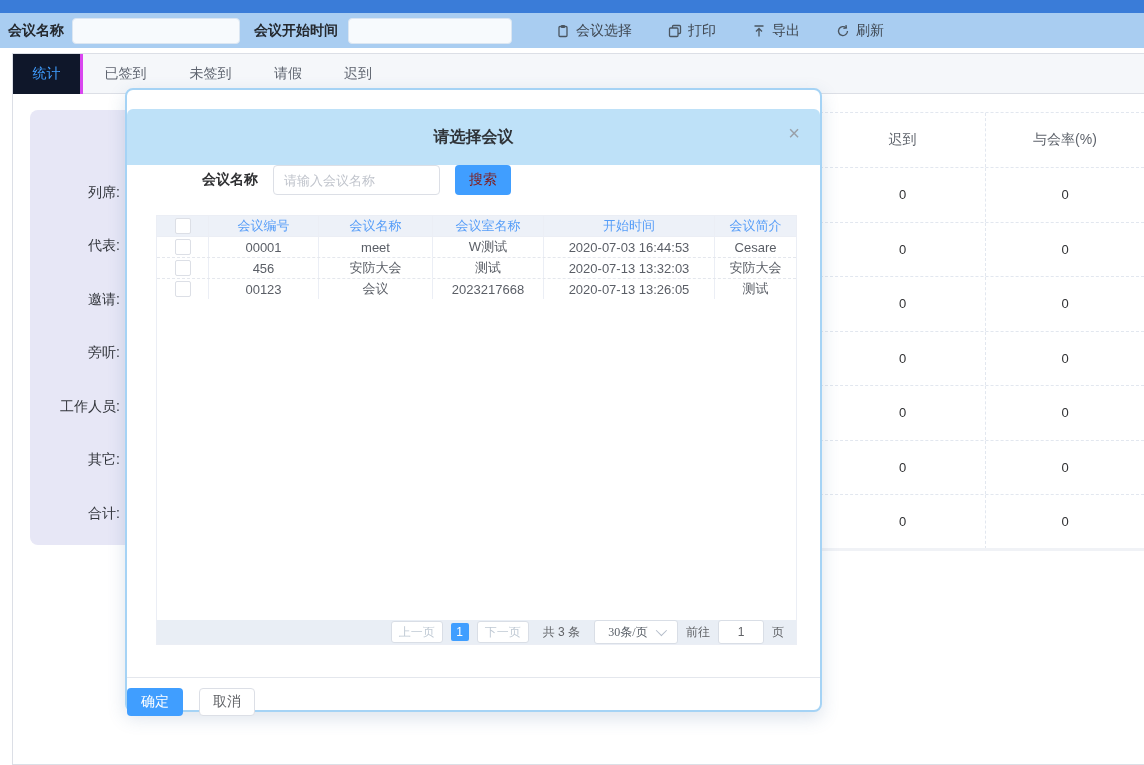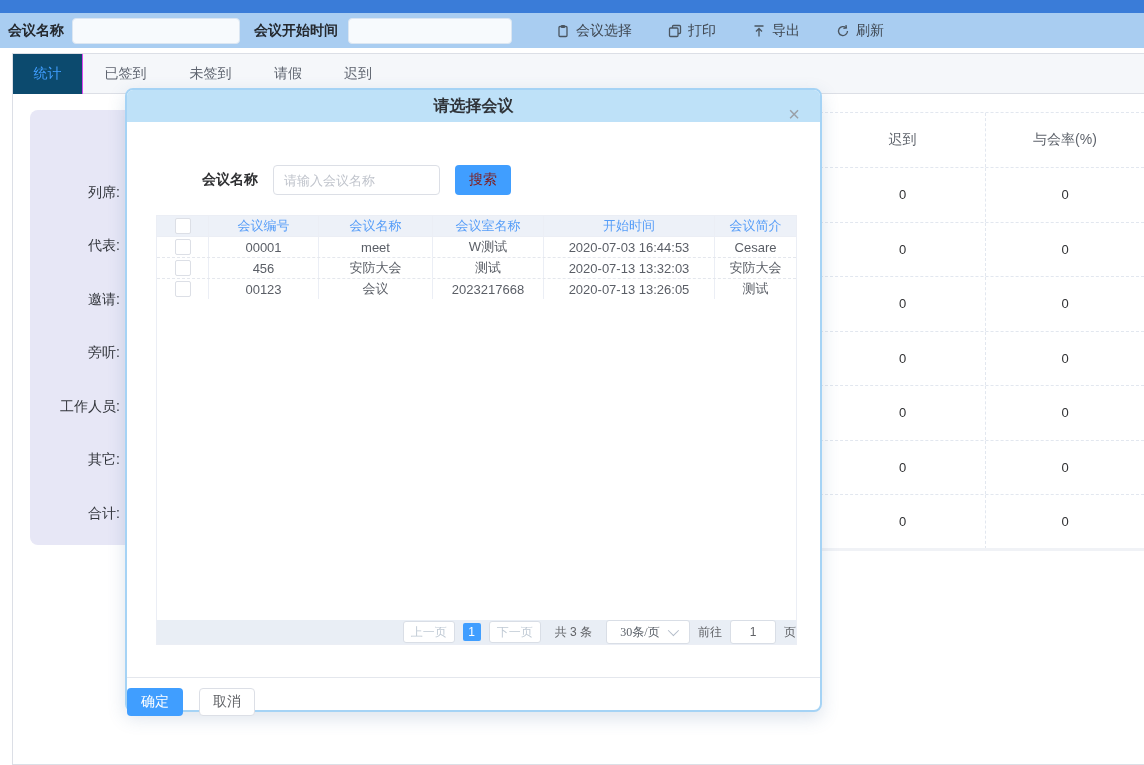--- a/index.html
+++ b/index.html
@@ -20,21 +20,21 @@
   .toolbar-actions{display:flex;align-items:center;gap:36px;margin-left:44px;}
   .tool-btn{display:flex;align-items:center;gap:6px;font-size:14px;color:#3f4751;cursor:pointer;white-space:nowrap;}
   .tool-btn svg{display:block;}
 
   
   .tabcard{position:absolute;left:12px;top:53px;width:1140px;height:712px;
            border:1px solid #dcdfe6;background:#fff;box-sizing:border-box;}
   .tabs-header{height:39px;background:#f5f7fa;border-bottom:1px solid #dcdfe6;display:flex;}
   .tab{height:40px;line-height:39px;text-align:center;font-size:14px;color:#5f6570;cursor:pointer;box-sizing:border-box;}
   .tab.t0{width:70px;}.tab.t1{width:85px;}.tab.t2{width:85px;}.tab.t3{width:70px;}.tab.t4{width:70px;}
-  .tab.active{background:#0c4a6e;color:#409eff;border-right:1px solid #d946ef;}
+  .tab.active{background:#0f172a;color:#409eff;border-right:3px solid #d946ef;}
 
   
   .stats-panel{position:absolute;left:30px;top:110px;width:500px;height:435px;background:#e7e7f6;
                border-radius:8px;z-index:1;box-sizing:border-box;display:flex;flex-direction:column;
                padding:56px 410px 0 0;}
   .stats-panel .stat-label{height:53.5px;display:flex;align-items:center;justify-content:flex-end;
                font-size:14px;color:#33363c;white-space:nowrap;}
   .bg-stats{position:absolute;left:820px;top:112px;width:324px;z-index:1;}
   .bg-stats .srow{display:grid;grid-template-columns:166px 1fr;border-top:1px dashed #e2e7ef;}
   .bg-stats .srow.head{height:54px;}
@@ -42,22 +42,22 @@
   .bg-stats .srow:last-child{border-bottom:1px solid #e4e8ee;}
   .bg-stats .scell{display:flex;align-items:center;justify-content:center;font-size:13px;color:#303133;}
   .bg-stats .scell.c0{border-right:1px dashed #e2e7ef;}
   .bg-stats .head .scell{font-size:14px;color:#5f646c;}
   .bg-stats-footer{position:absolute;left:820px;top:548px;width:324px;height:3px;background:#f0f2f6;z-index:1;}
 
   
   .modal{position:absolute;left:125px;top:88px;width:697px;height:624px;background:#fff;
          border:2px solid #a5d3f5;border-radius:8px;box-sizing:border-box;z-index:10;
          box-shadow:0 6px 18px rgba(60,100,150,.18);}
-  .modal-header{height:32px;background:#bee1f8;border-radius:6px 6px 0 0;
-                display:flex;align-items:center;justify-content:center;position:relative;}
+  .modal-header{height:56px;background:#bee1f8;border-radius:6px 6px 0 0;
+                display:flex;align-items:center;justify-content:center;position:relative;margin-top:19px;}
   .modal-title{font-size:16px;font-weight:bold;color:#2f3338;}
   .modal-close{position:absolute;right:20px;top:0;height:48px;display:flex;align-items:center;
                font-size:20px;color:#9aa0a8;cursor:pointer;}
   .search-row{position:absolute;left:75px;top:75px;display:flex;align-items:center;}
   .search-label{font-size:14px;font-weight:bold;color:#303133;margin-right:15px;}
   .search-input{width:145px;height:28px;border:1px solid #dcdfe6;border-radius:4px;outline:none;
                 padding:0 10px;font-size:13px;color:#303133;}
   .search-input::placeholder{color:#c0c4cc;}
   .search-btn{margin-left:15px;width:56px;height:30px;background:#409eff;color:#7f1d1d;border:none;
               border-radius:4px;font-size:14px;cursor:pointer;}
@@ -69,21 +69,21 @@
   .mrow.mhead .mcell{color:#569df8;font-size:13px;}
   .mrow.mbody{border-top:1px dashed #e4e7ed;}
   .mrow.mbody.first{border-top:1px solid #ebeef5;}
   .mcell{display:flex;align-items:center;justify-content:center;font-size:13px;color:#5a5e66;
          border-right:1px solid #ebeef5;overflow:hidden;white-space:nowrap;}
   .mcell:last-child{border-right:none;}
   .checkbox{width:14px;height:14px;border:1px solid #dcdfe6;border-radius:2px;background:#fff;cursor:pointer;}
   .mtable-spacer{flex:1;}
 
   .pagination{height:24px;flex:none;background:#e9eef5;display:flex;align-items:center;
-              justify-content:flex-end;gap:8px;font-size:12px;color:#606266;}
+              justify-content:flex-end;gap:8px;padding-right:12px;font-size:12px;color:#606266;}
   .pg-btn{height:20px;padding:0 7px;background:#fff;border:1px solid #d9dee6;border-radius:3px;
           color:#bfc9d4;font-size:12px;display:flex;align-items:center;cursor:default;}
   .pg-cur{width:18px;height:18px;background:#409eff;color:#fff;border-radius:2px;
           display:flex;align-items:center;justify-content:center;font-size:12px;cursor:pointer;}
   .pg-total{margin:0 6px;}
   .pg-select{width:82px;height:22px;background:#fff;border:1px solid #d9dee6;border-radius:3px;
              display:flex;align-items:center;justify-content:center;gap:8px;color:#5a6068;cursor:pointer;font-family:Liberation Serif, serif;}
   .chevron{width:7px;height:7px;border-right:1px solid #b3bcc9;border-bottom:1px solid #b3bcc9;
            transform:rotate(45deg) translateY(-2px);}
   .pg-goto-input{width:40px;height:20px;border:1px solid #d9dee6;border-radius:3px;text-align:center;

